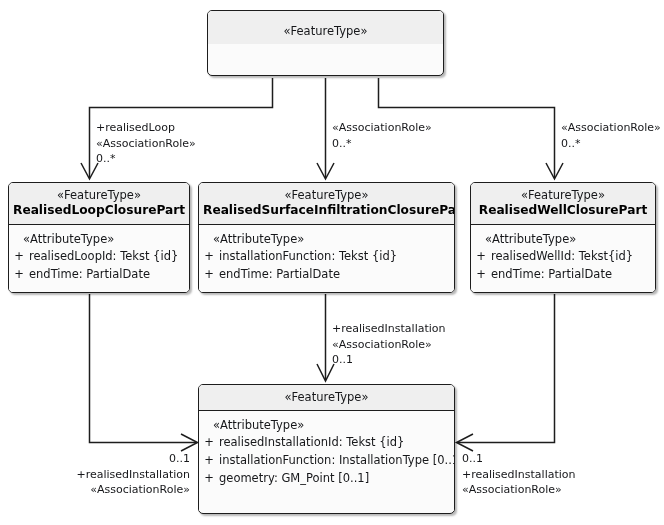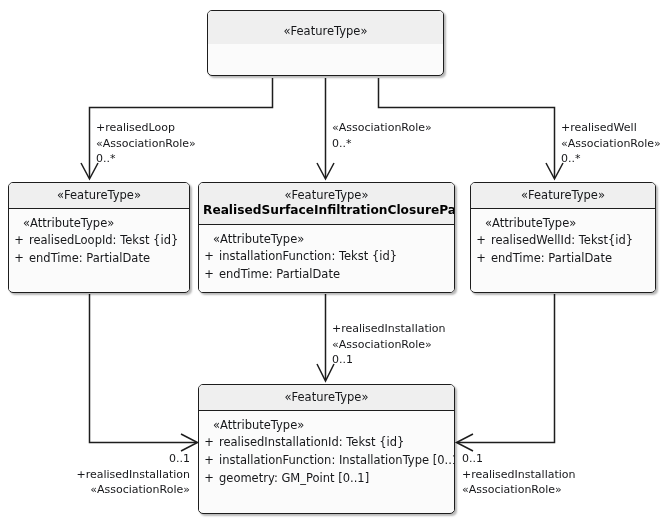--- a/index.html
+++ b/index.html
@@ -153,20 +153,21 @@
 
   <div class="uml-class" style="left:207px; top:10px; width:237px; height:66px;">
     <div class="uml-header no-divider" style="padding-top:13px;">
       <span class="stereotype">«FeatureType»</span>
     </div>
   </div>
 
   <div class="uml-class" style="left:8px; top:182px; width:182px; height:111px;">
     <div class="uml-header">
       <span class="stereotype">«FeatureType»</span>
+      <span class="class-name">RealisedLoopClosurePart</span>
     </div>
     <div class="uml-compartment">
       <div class="attr-stereotype">«AttributeType»</div>
       <div class="attr-row">
         <span class="attr-vis">+</span>
         <span class="attr-text">realisedLoopId: Tekst {id}</span>
       </div>
       <div class="attr-row">
         <span class="attr-vis">+</span>
         <span class="attr-text">endTime: PartialDate</span>
@@ -188,20 +189,21 @@
       <div class="attr-row">
         <span class="attr-vis">+</span>
         <span class="attr-text">endTime: PartialDate</span>
       </div>
     </div>
   </div>
 
   <div class="uml-class" style="left:470px; top:182px; width:186px; height:111px;">
     <div class="uml-header">
       <span class="stereotype">«FeatureType»</span>
+      <span class="class-name">RealisedWellClosurePart</span>
     </div>
     <div class="uml-compartment">
       <div class="attr-stereotype">«AttributeType»</div>
       <div class="attr-row">
         <span class="attr-vis">+</span>
         <span class="attr-text">realisedWellId: Tekst{id}</span>
       </div>
       <div class="attr-row">
         <span class="attr-vis">+</span>
         <span class="attr-text">endTime: PartialDate</span>
@@ -235,21 +237,20 @@
     <span class="stereo">«AssociationRole»</span>
     <span class="mult">0..*</span>
   </div>
 
   <div class="assoc-label" style="left:332px; top:120px;">
     <span class="stereo">«AssociationRole»</span>
     <span class="mult">0..*</span>
   </div>
 
   <div class="assoc-label" style="left:561px; top:120px;">
-    <span class="role">+realisedWell</span>
     <span class="stereo">«AssociationRole»</span>
     <span class="mult">0..*</span>
   </div>
 
   <div class="assoc-label" style="left:332px; top:321px;">
     <span class="role">+realisedInstallation</span>
     <span class="stereo">«AssociationRole»</span>
     <span class="mult">0..1</span>
   </div>
 

